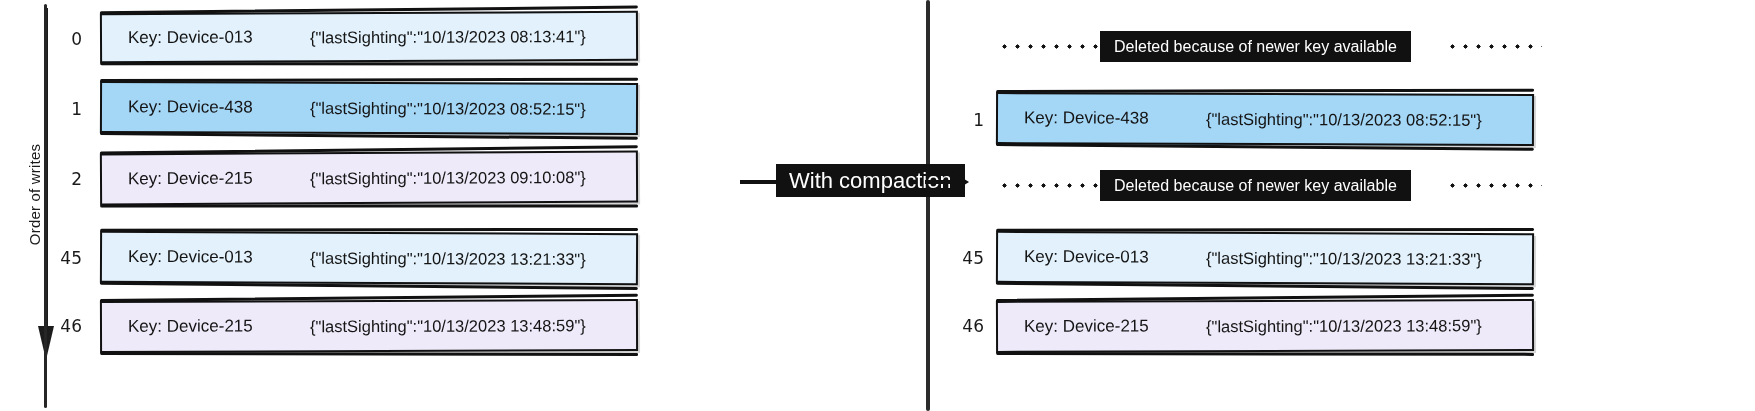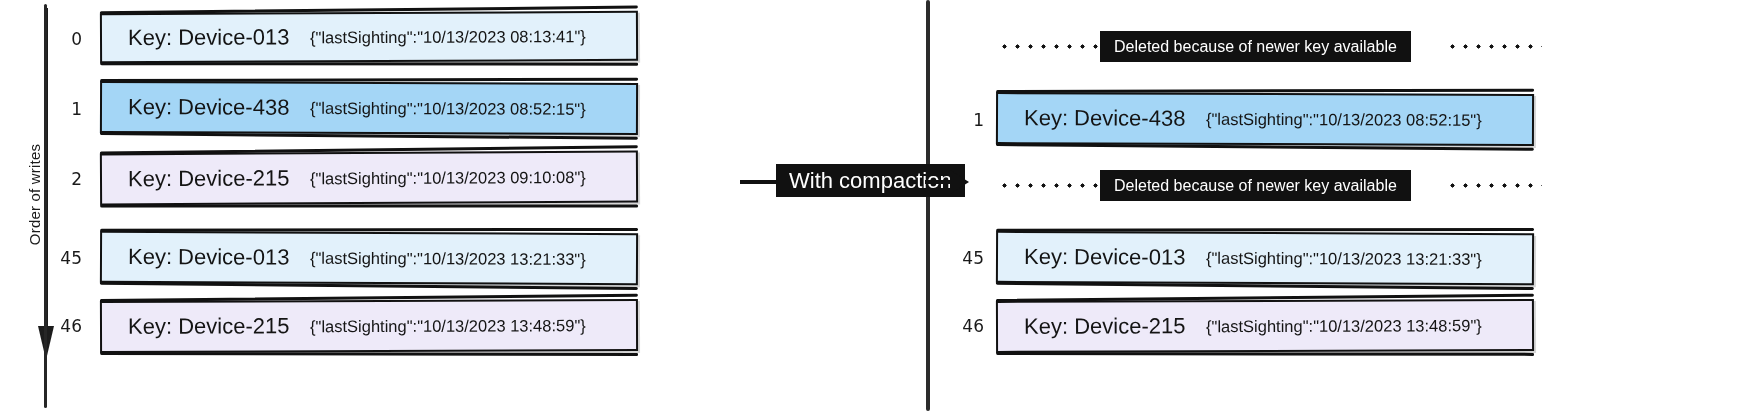--- a/index.html
+++ b/index.html
@@ -62,21 +62,21 @@
     display: flex;
     align-items: center;
     box-shadow: 2px 2px 0 rgba(0,0,0,.16);
   }
   .box.c-lightblue { background: #e2f1fb; }
   .box.c-blue      { background: #a4d6f6; }
   .box.c-lavender  { background: #eeeaf9; }
 
   .box .k {
     position: absolute;
-    font-size: 22px;
+    font-size: 17px;
     color: #141414;
     white-space: nowrap;
     text-align: right;
   }
   .box .v {
     position: absolute;
     font-size: 16.5px;
     color: #141414;
     white-space: nowrap;
   }

